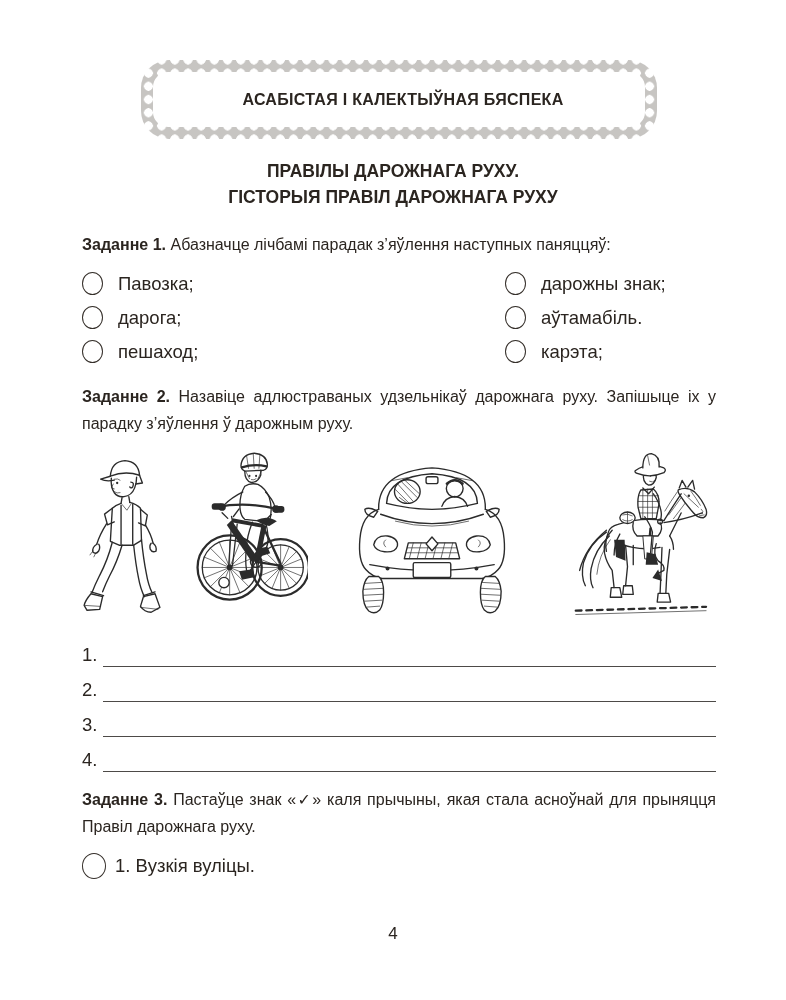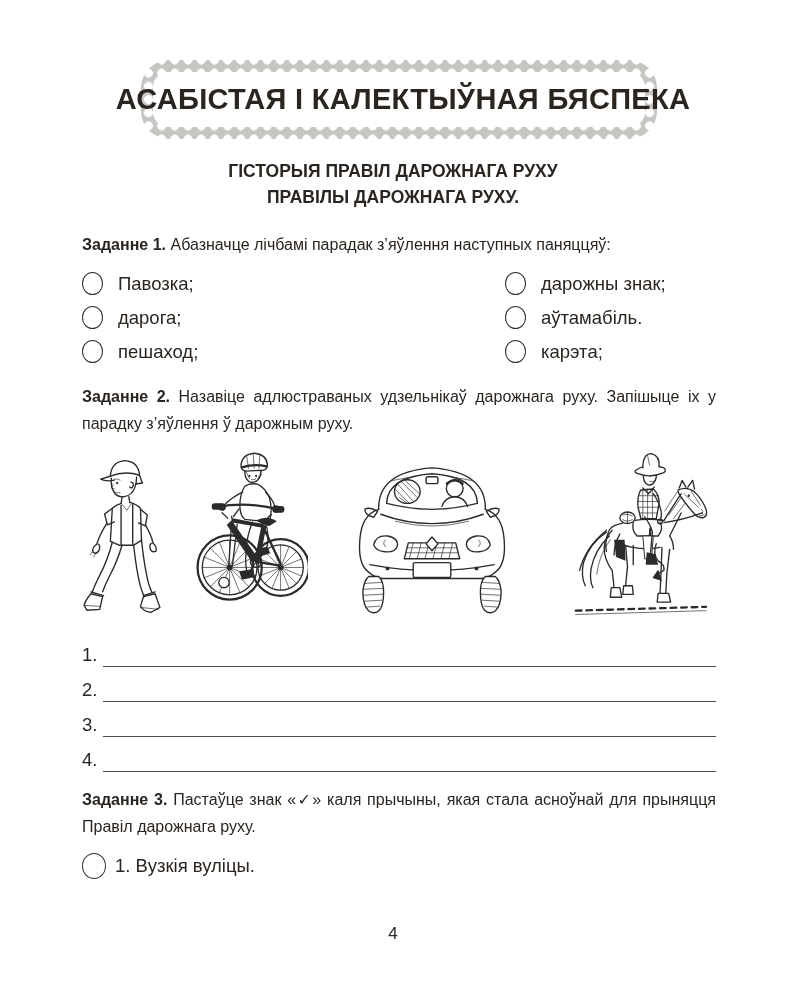--- a/index.html
+++ b/index.html
@@ -13,21 +13,21 @@
     position:absolute; left:141px; top:60px; width:516px; height:79px;
     border-radius:28px; padding:12px;
     background-color:#c7c5c2;
     background-image:radial-gradient(circle, #ffffff 4.3px, #c7c5c2 4.6px);
     background-size:13.2px 13.2px; background-position:center;
   }
   .banner-inner {
     width:100%; height:100%; border-radius:15px; background:#ffffff;
     display:flex; align-items:center; justify-content:center;
   }
-  .banner-title { font-size:29px; font-weight:bold; letter-spacing:.3px; white-space:nowrap;margin-left:8px; }
+  .banner-title { font-size:16px; font-weight:bold; letter-spacing:.3px; white-space:nowrap;margin-left:8px; }
   
   .subtitle {
     position:absolute; left:0; top:158px; width:786px; text-align:center;
     font-size:17.5px; font-weight:bold; line-height:26px;
   }
   
   .task { position:absolute; left:82px; width:634px; font-size:16px; line-height:26.5px; }
   .task.justify { text-align:justify; }
   .task b { font-weight:bold; }
   #task1-par { top:232px; }
@@ -69,22 +69,22 @@
 
 <div class="page">
 
   <div class="banner">
     <div class="banner-inner">
       <div class="banner-title">АСАБІСТАЯ І КАЛЕКТЫЎНАЯ БЯСПЕКА</div>
     </div>
   </div>
 
   <div class="subtitle">
+    <div>ПРАВІЛЫ ДАРОЖНАГА РУХУ.</div>
     <div>ГІСТОРЫЯ ПРАВІЛ ДАРОЖНАГА РУХУ</div>
-    <div>ПРАВІЛЫ ДАРОЖНАГА РУХУ.</div>
   </div>
 
   <p class="task" id="task1-par"><b>Заданне 1.</b> <span>Абазначце лічбамі парадак з’яўлення наступных паняццяў:</span></p>
 
   <div class="opt-col" id="task1-col-left">
     <div class="opt-row">
       <span class="circle"></span>
       <span>Павозка;</span>
     </div>
     <div class="opt-row">

